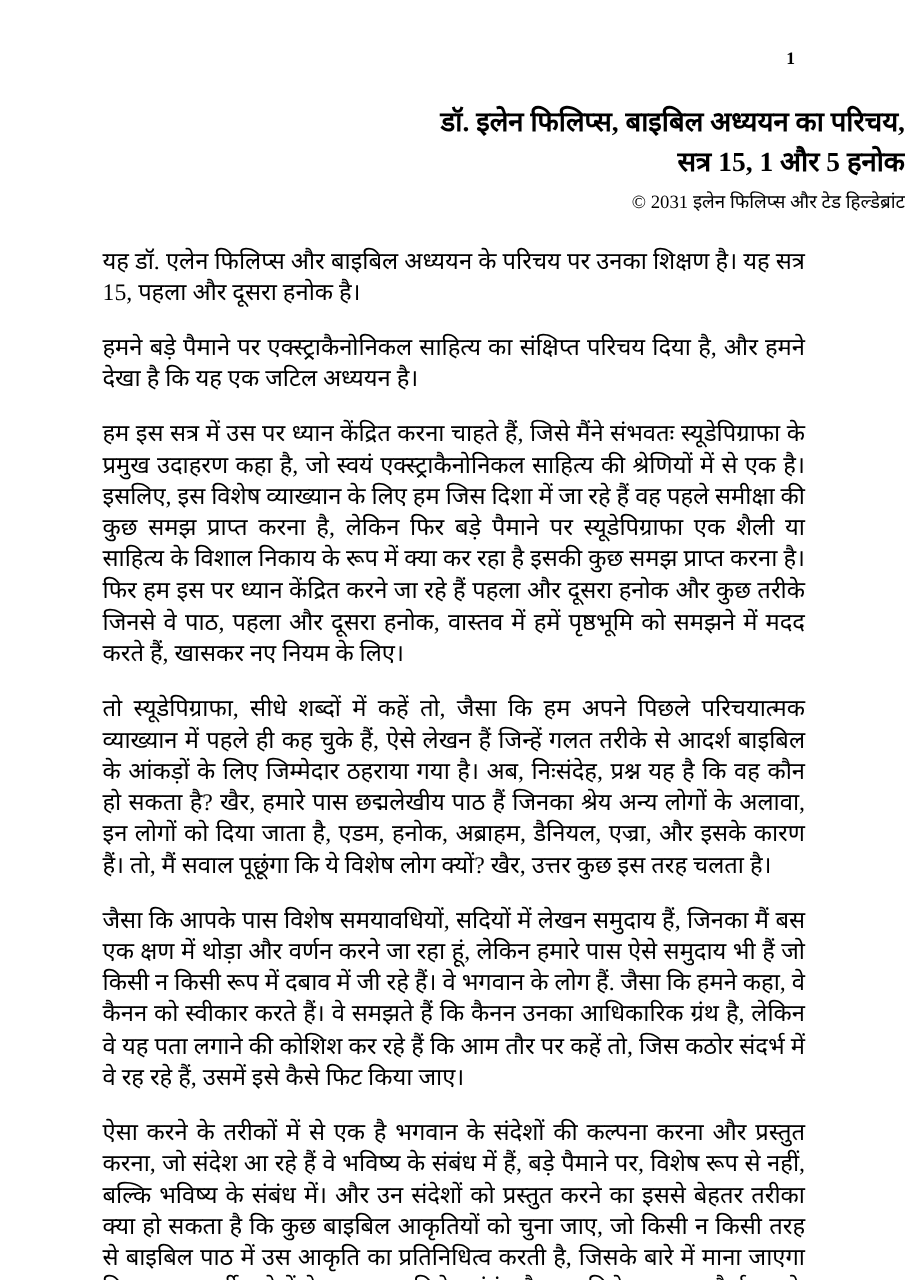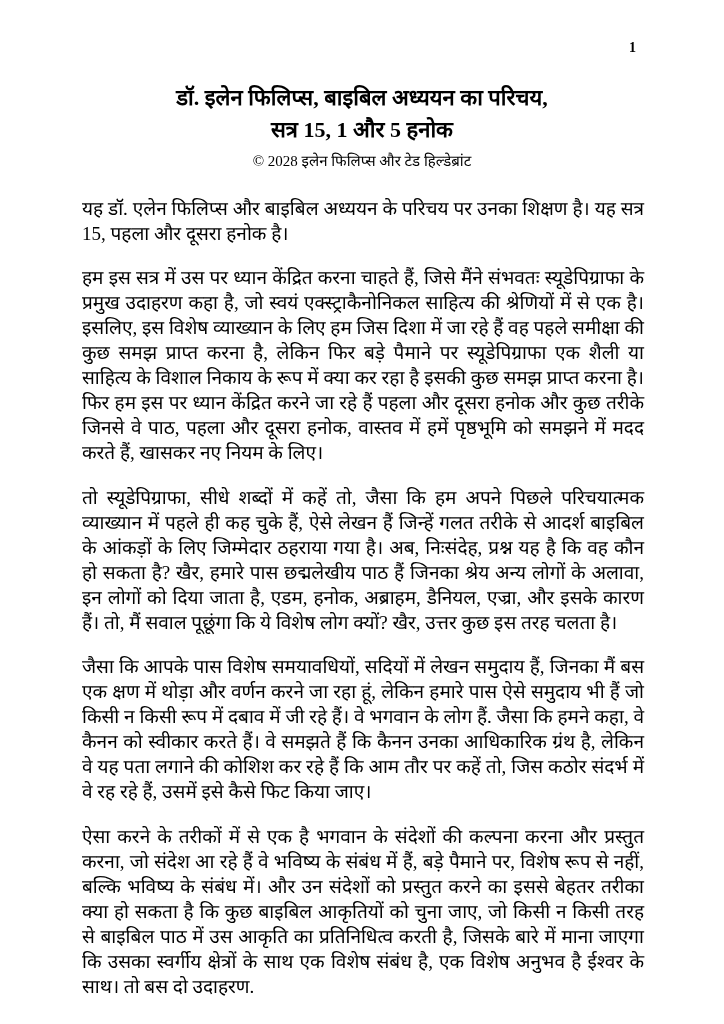--- a/index.html
+++ b/index.html
@@ -20,21 +20,21 @@
   .page-number {
     position: absolute;
     top: 40px;
     right: 88px;
     font-size: 14px;
     font-weight: bold;
     color: #000000;
   }
   .doc-header {
     padding-top: 82px;
-    text-align: center;
+    text-align: right;
   }
   .doc-title {
     margin: 0;
     font-size: 22px;
     font-weight: bold;
     line-height: 1.45;
     color: #000000;
   }
   .doc-copyright {
     margin: 4px 0 0 0;
@@ -58,24 +58,25 @@
 <div class="page">
 
   <span class="page-number">1</span>
 
   <div class="doc-header">
     <h1 class="doc-title">
       <span>डॉ. इलेन फिलिप्स, बाइबिल अध्ययन का परिचय,</span>
       <br>
       <span>सत्र 15, 1 और 5 हनोक</span>
     </h1>
-    <p class="doc-copyright">© 2028 इलेन फिलिप्स और टेड हिल्डेब्रांट</p>
+    <p class="doc-copyright">© 2031 इलेन फिलिप्स और टेड हिल्डेब्रांट</p>
   </div>
 
   <div class="doc-body">
     <p>यह डॉ. एलेन फिलिप्स और बाइबिल अध्ययन के परिचय पर उनका शिक्षण है। यह सत्र 15, पहला और दूसरा हनोक है।</p>
+    <p>हमने बड़े पैमाने पर एक्स्ट्राकैनोनिकल साहित्य का संक्षिप्त परिचय दिया है, और हमने देखा है कि यह एक जटिल अध्ययन है।</p>
     <p>हम इस सत्र में उस पर ध्यान केंद्रित करना चाहते हैं, जिसे मैंने संभवतः स्यूडेपिग्राफा के प्रमुख उदाहरण कहा है, जो स्वयं एक्स्ट्राकैनोनिकल साहित्य की श्रेणियों में से एक है। इसलिए, इस विशेष व्याख्यान के लिए हम जिस दिशा में जा रहे हैं वह पहले समीक्षा की कुछ समझ प्राप्त करना है, लेकिन फिर बड़े पैमाने पर स्यूडेपिग्राफा एक शैली या साहित्य के विशाल निकाय के रूप में क्या कर रहा है इसकी कुछ समझ प्राप्त करना है। फिर हम इस पर ध्यान केंद्रित करने जा रहे हैं पहला और दूसरा हनोक और कुछ तरीके जिनसे वे पाठ, पहला और दूसरा हनोक, वास्तव में हमें पृष्ठभूमि को समझने में मदद करते हैं, खासकर नए नियम के लिए।</p>
     <p>तो स्यूडेपिग्राफा, सीधे शब्दों में कहें तो, जैसा कि हम अपने पिछले परिचयात्मक व्याख्यान में पहले ही कह चुके हैं, ऐसे लेखन हैं जिन्हें गलत तरीके से आदर्श बाइबिल के आंकड़ों के लिए जिम्मेदार ठहराया गया है। अब, निःसंदेह, प्रश्न यह है कि वह कौन हो सकता है? खैर, हमारे पास छद्मलेखीय पाठ हैं जिनका श्रेय अन्य लोगों के अलावा, इन लोगों को दिया जाता है, एडम, हनोक, अब्राहम, डैनियल, एज्रा, और इसके कारण हैं। तो, मैं सवाल पूछूंगा कि ये विशेष लोग क्यों? खैर, उत्तर कुछ इस तरह चलता है।</p>
     <p>जैसा कि आपके पास विशेष समयावधियों, सदियों में लेखन समुदाय हैं, जिनका मैं बस एक क्षण में थोड़ा और वर्णन करने जा रहा हूं, लेकिन हमारे पास ऐसे समुदाय भी हैं जो किसी न किसी रूप में दबाव में जी रहे हैं। वे भगवान के लोग हैं. जैसा कि हमने कहा, वे कैनन को स्वीकार करते हैं। वे समझते हैं कि कैनन उनका आधिकारिक ग्रंथ है, लेकिन वे यह पता लगाने की कोशिश कर रहे हैं कि आम तौर पर कहें तो, जिस कठोर संदर्भ में वे रह रहे हैं, उसमें इसे कैसे फिट किया जाए।</p>
     <p>ऐसा करने के तरीकों में से एक है भगवान के संदेशों की कल्पना करना और प्रस्तुत करना, जो संदेश आ रहे हैं वे भविष्य के संबंध में हैं, बड़े पैमाने पर, विशेष रूप से नहीं, बल्कि भविष्य के संबंध में। और उन संदेशों को प्रस्तुत करने का इससे बेहतर तरीका क्या हो सकता है कि कुछ बाइबिल आकृतियों को चुना जाए, जो किसी न किसी तरह से बाइबिल पाठ में उस आकृति का प्रतिनिधित्व करती है, जिसके बारे में माना जाएगा कि उसका स्वर्गीय क्षेत्रों के साथ एक विशेष संबंध है, एक विशेष अनुभव है ईश्वर के साथ। तो बस दो उदाहरण.</p>
   </div>
 
 </div>
 
 </body></html>

